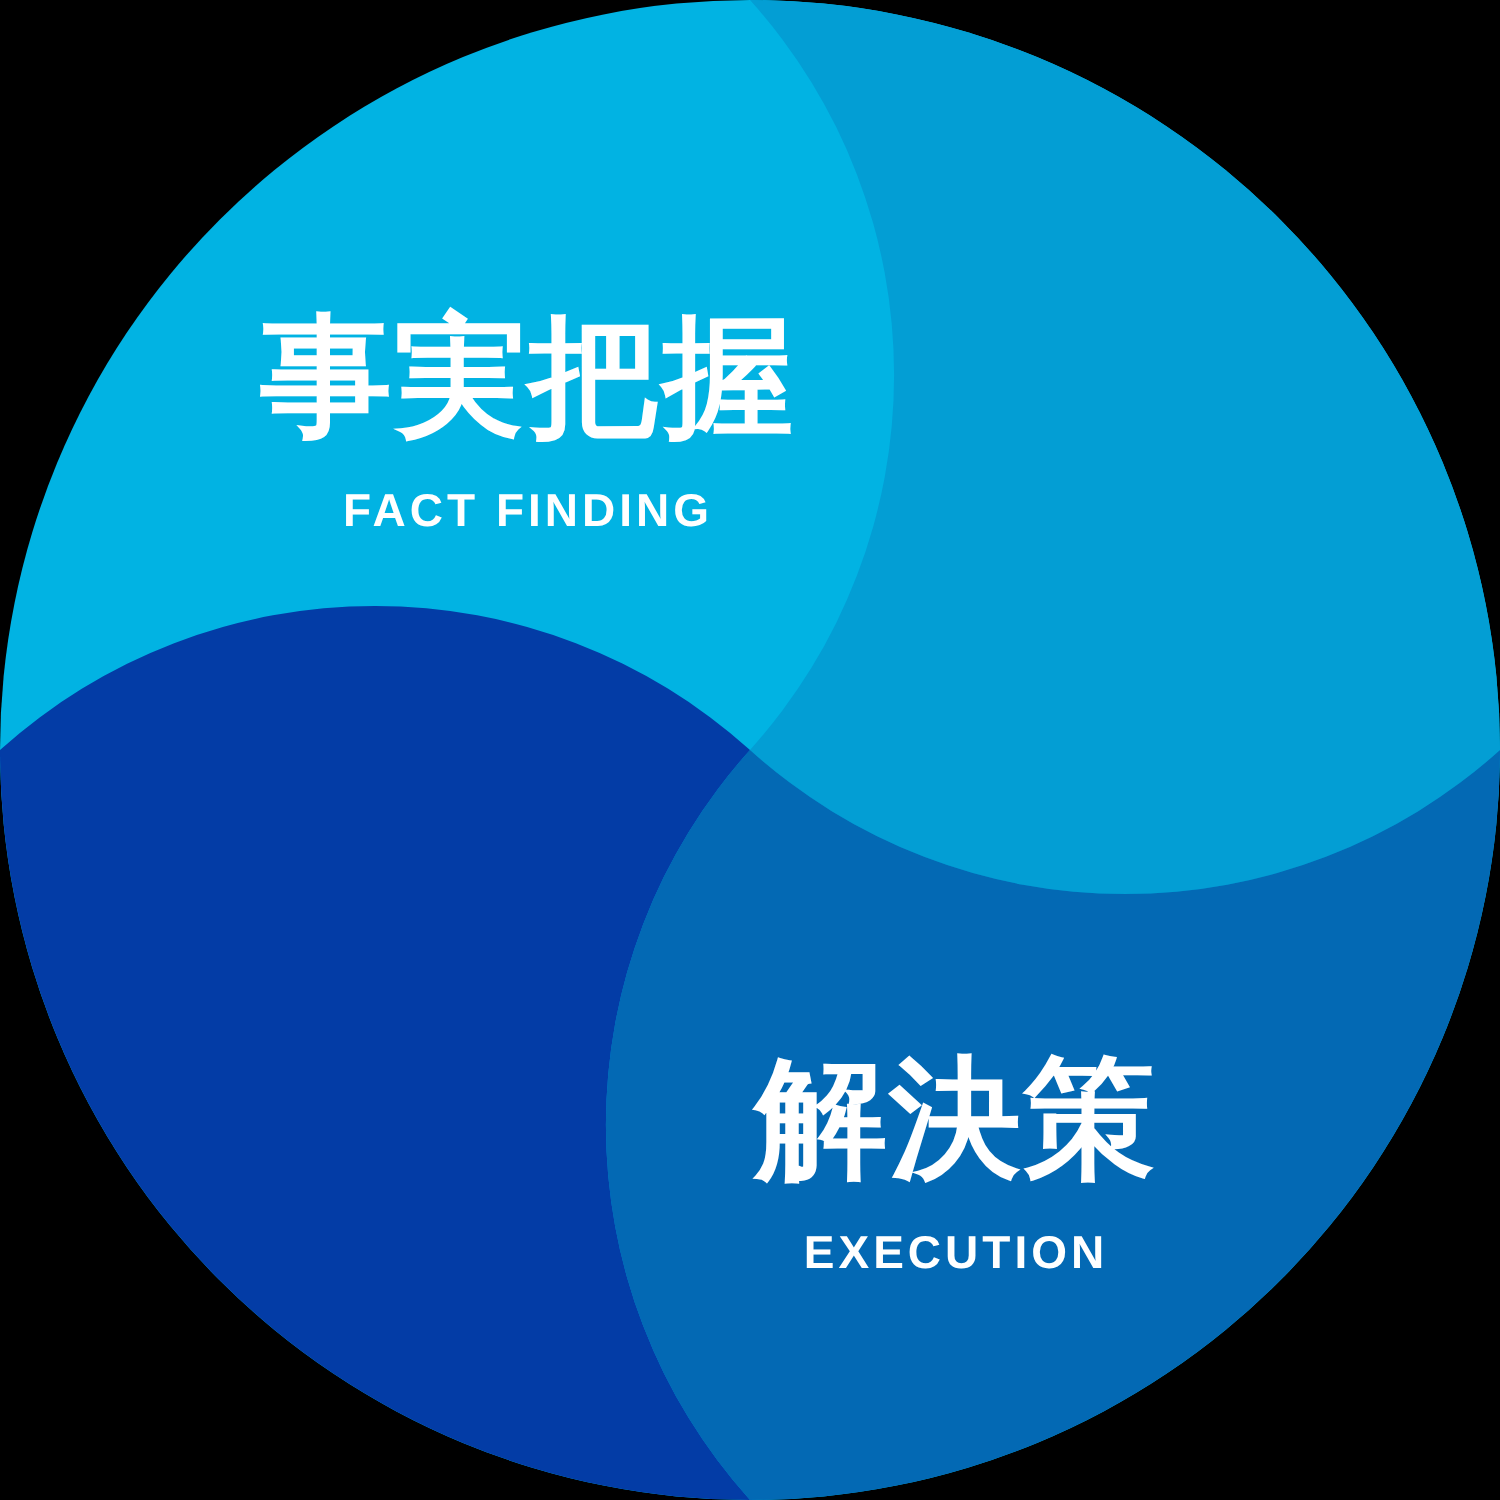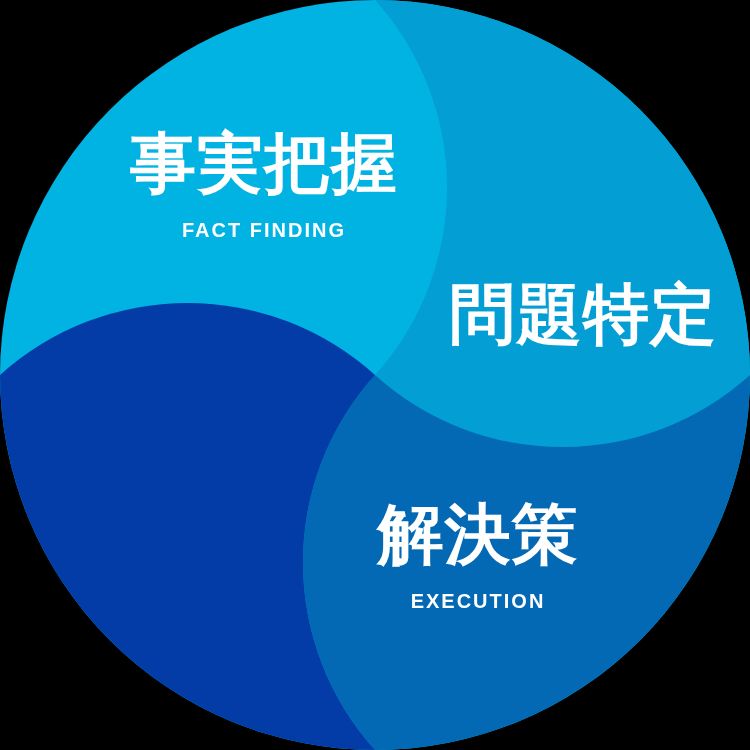--- a/index.html
+++ b/index.html
@@ -31,26 +31,27 @@
       color: #ffffff;
       text-align: center;
       white-space: nowrap;
     }
     .label .jp {
       display: block;
       font-weight: bold;
       font-size: 66px;
       line-height: 80px;
       letter-spacing: 1px;
+      margin-top: 25px;
     }
     .label .en {
       display: block;
       font-family: "Liberation Sans", "DejaVu Sans", sans-serif;
       font-weight: bold;
-      font-size: 20px;
+      font-size: 23px;
       line-height: 40px;
       letter-spacing: 2px;
       margin-top: 6px;
     }
     #label-fact {
       left: 118px;
       top: 124px;
       width: 292px;
     }
     #label-issue {
@@ -111,21 +112,20 @@
                Z"></path>
     </g>
   </svg>
 
   <div class="label" id="label-fact">
     <span class="jp">事実把握</span>
     <span class="en">FACT FINDING</span>
   </div>
 
   <div class="label" id="label-issue">
-    <span class="jp">問題特定</span>
   </div>
 
   <div class="label" id="label-solution">
     <span class="jp">解決策</span>
     <span class="en">EXECUTION</span>
   </div>
 
 </div>
 
 </body></html>

